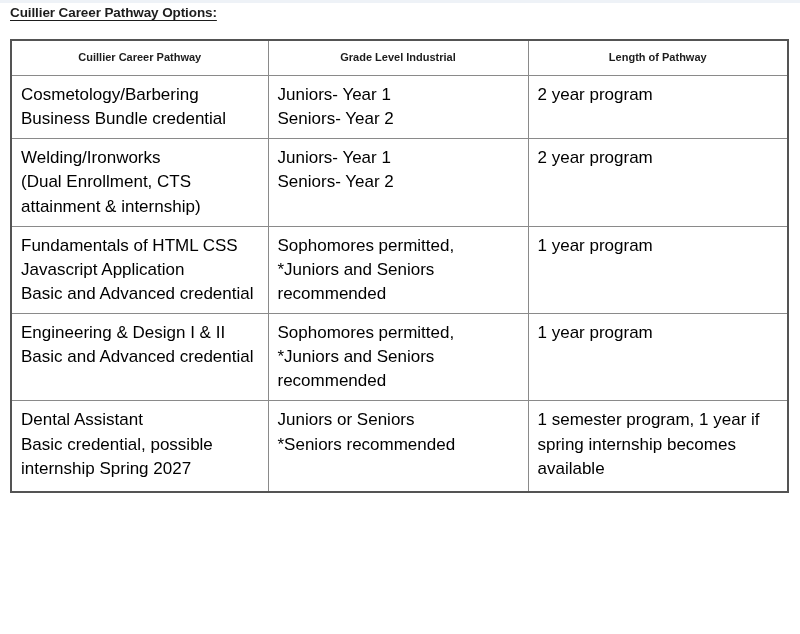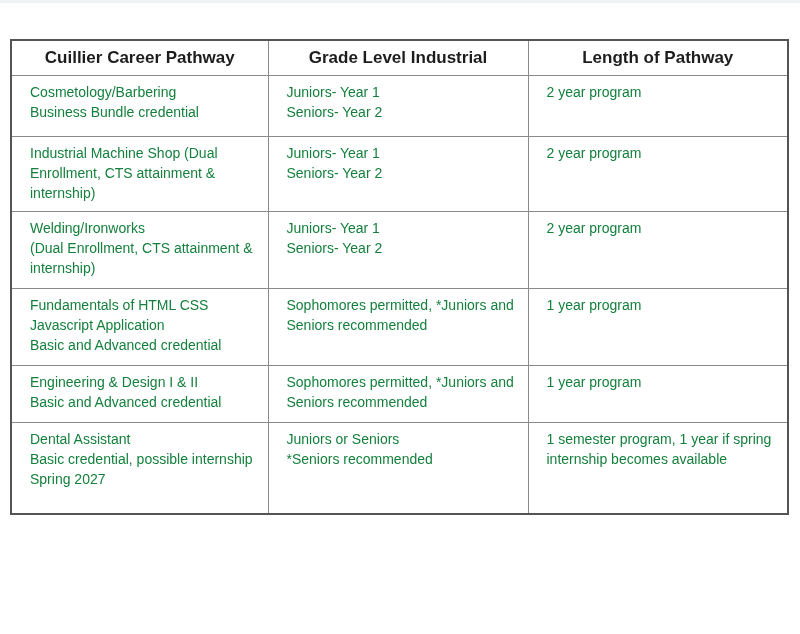--- a/index.html
+++ b/index.html
@@ -50,31 +50,31 @@
     background: #ffffff;
   }
   #pathway-table col.c1 { width: 257px; }
   #pathway-table col.c2 { width: 260px; }
   #pathway-table col.c3 { width: 260px; }
 
   #pathway-table th,
   #pathway-table td {
     border: 1px solid #8a8a8a;
     vertical-align: top;
-    padding: 7px 9px 7px 18px;
-    font-size: 14px;
+    padding: 7px 9px 7px 9px;
+    font-size: 17px;
     line-height: 1.42;
-    color: #15803d;
+    color: #000000;
     white-space: pre-line;
   }
   #pathway-table th {
     text-align: center;
     vertical-align: middle;
     font-weight: bold;
-    font-size: 17px;
+    font-size: 11px;
     color: #1d1d1d;
     height: 26px;
     padding: 4px 6px;
   }
   
   #pathway-table {
     border: 2px solid #545454;
   }
   #pathway-table tr.row-head th { border-bottom: 1px solid #8a8a8a; }
 
@@ -87,20 +87,21 @@
   .r7 td { height: 42px; }
   .r8 td { height: 76px; }
 </style>
 </head>
 <body>
 
 <div id="top-strip"></div>
 
 <div id="page">
 
+  <div id="page-title">Cuillier Career Pathway Options:</div>
 
   <table id="pathway-table">
     <colgroup>
       <col class="c1">
         <col class="c2">
         <col class="c3">
     </colgroup>
     <thead>
       <tr class="row-head">
         <th>Cuillier Career Pathway</th>
@@ -108,26 +109,20 @@
         <th>Length of Pathway</th>
       </tr>
     </thead>
     <tbody>
       <tr class="r1">
         <td>Cosmetology/Barbering
 Business Bundle credential</td>
         <td>Juniors- Year 1
 Seniors- Year 2</td>
         <td>2 year program</td>
-      </tr>
-      <tr class="r3">
-        <td>Industrial Machine Shop (Dual Enrollment, CTS attainment &amp; internship)</td>
-        <td>Juniors- Year 1
-Seniors- Year 2</td>
-        <td> 2 year program</td>
       </tr>
       <tr class="r4">
         <td>Welding/Ironworks
 (Dual Enrollment, CTS attainment &amp; internship)</td>
         <td>Juniors- Year 1
 Seniors- Year 2</td>
         <td>2 year program</td>
       </tr>
       <tr class="r5">
         <td>Fundamentals of HTML CSS

